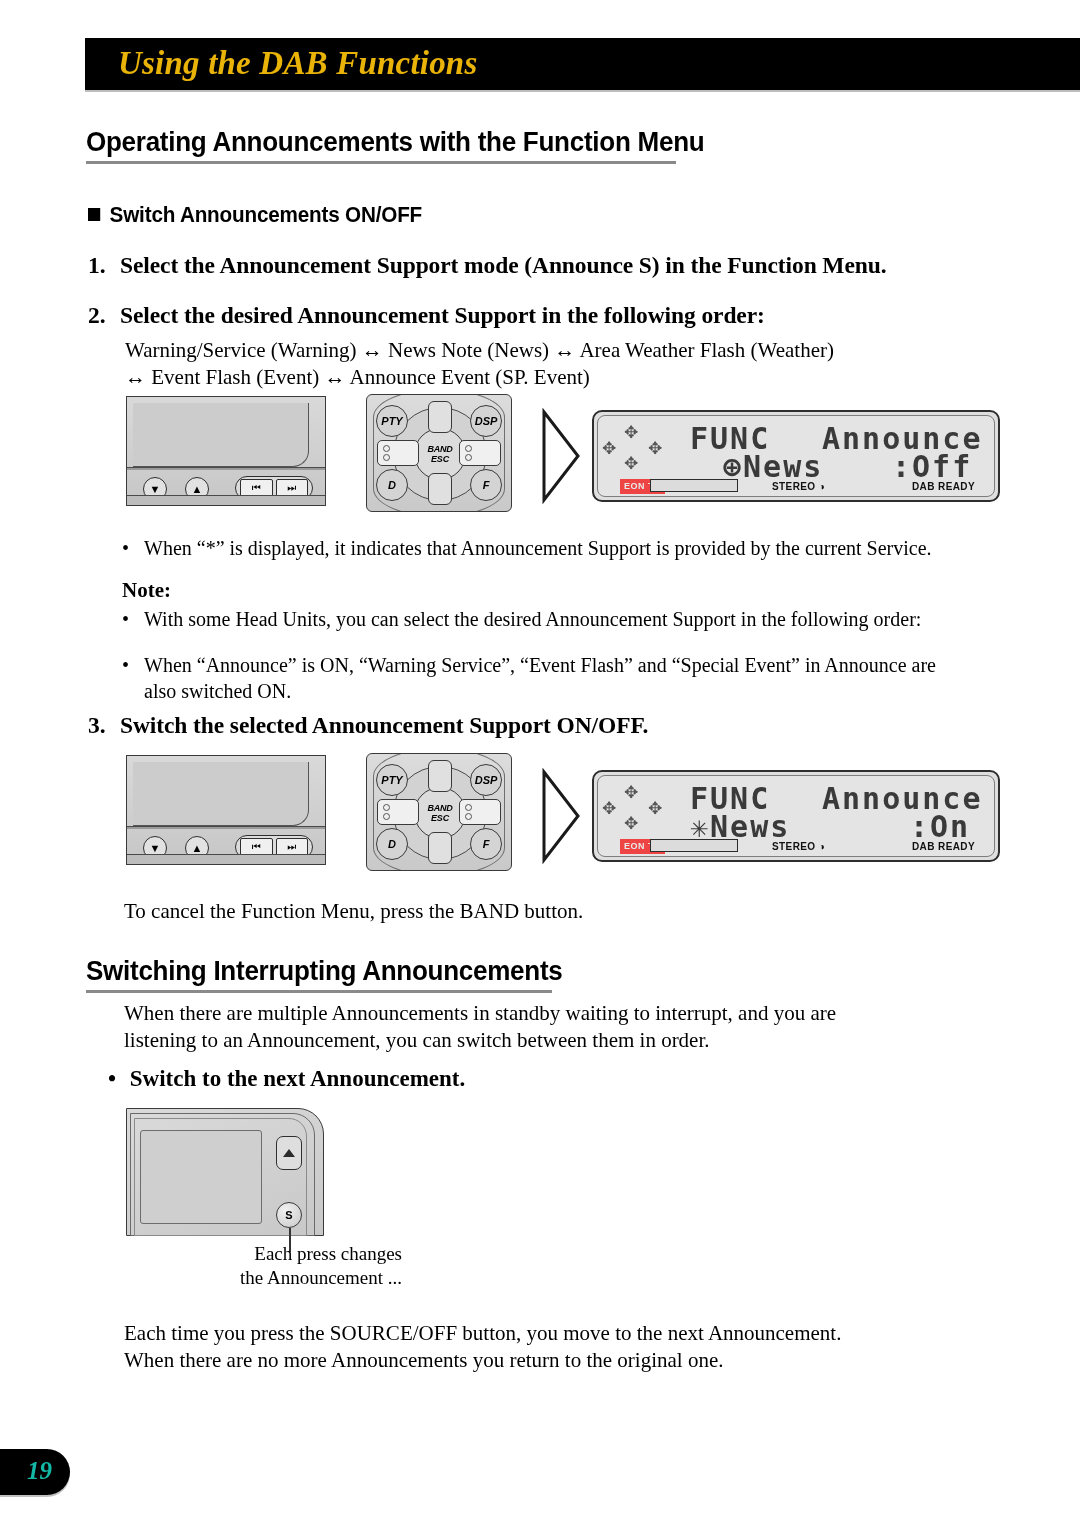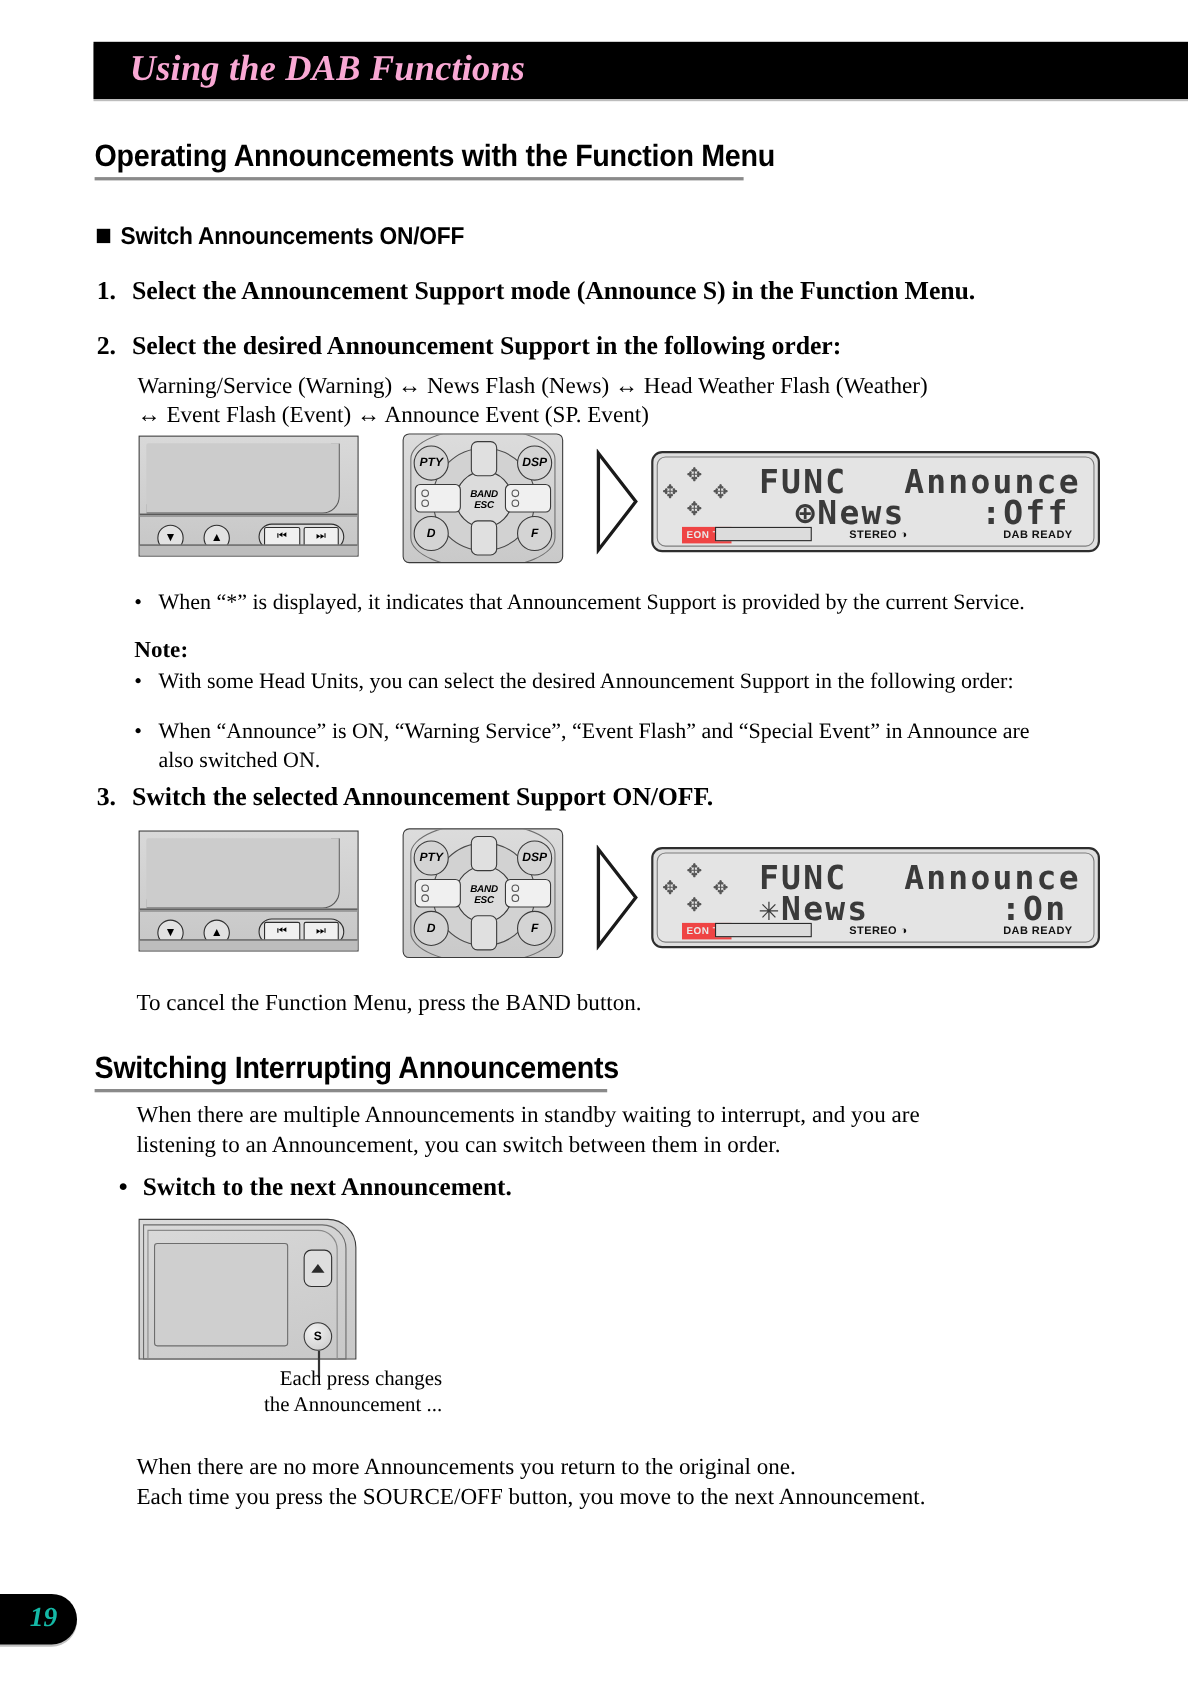--- a/index.html
+++ b/index.html
@@ -25,21 +25,21 @@
     width: 995px;
     height: 52px;
     background: #000000;
     box-shadow: 0 2px 0 0 #bdbdbd;
   }
   .page-header-title {
     position: absolute;
     left: 33px;
     top: 50%;
     transform: translateY(-52%);
-    color: #f9a8d4;
+    color: #eab308;
     font-family: "Liberation Serif", "DejaVu Serif", serif;
     font-style: italic;
     font-weight: bold;
     font-size: 33px;
     letter-spacing: 0.2px;
     white-space: nowrap;
   }
 
   
   .section-heading {
@@ -486,21 +486,21 @@
 
 <div class="step" style="left:88px; top:252px;">
   <span class="num">1.</span><span>Select the Announcement Support mode (Announce S) in the Function Menu.</span>
 </div>
 
 <div class="step" style="left:88px; top:302px;">
   <span class="num">2.</span><span>Select the desired Announcement Support in the following order:</span>
 </div>
 
 <div class="body-text" style="left:125px; top:337px; width:900px;">
-  <div>Warning/Service (Warning) ↔ News Flash (News) ↔ Head Weather Flash (Weather)</div>
+  <div>Warning/Service (Warning) ↔ News Note (News) ↔ Area Weather Flash (Weather)</div>
   <div>↔ Event Flash (Event) ↔ Announce Event (SP. Event)</div>
 </div>
 
 <div class="headunit" style="left:126px; top:396px; width:200px; height:110px;">
   <div class="screen-block"></div>
   <div class="divider" style="top:70px;"></div>
   <div class="round-btn" style="left:16px; top:80px;">
     <span>▼</span>
   </div>
   <div class="round-btn" style="left:58px; top:80px;">
@@ -699,19 +699,19 @@
   </div>
   <div class="leader" style="left:163px; top:120px; height:24px;"></div>
 </div>
 
 <div class="caption" style="left:142px; top:1242px; width:260px;">
   <div>Each press changes</div>
   <div>the Announcement ...</div>
 </div>
 
 <div class="body-text" style="left:124px; top:1320px; width:920px;">
+  <div>Each time you press the SOURCE/OFF button, you move to the next Announcement.</div>
   <div>When there are no more Announcements you return to the original one.</div>
-  <div>Each time you press the SOURCE/OFF button, you move to the next Announcement.</div>
 </div>
 
 <div class="page-tab">
   <span>19</span>
 </div>
 
 </body></html>

